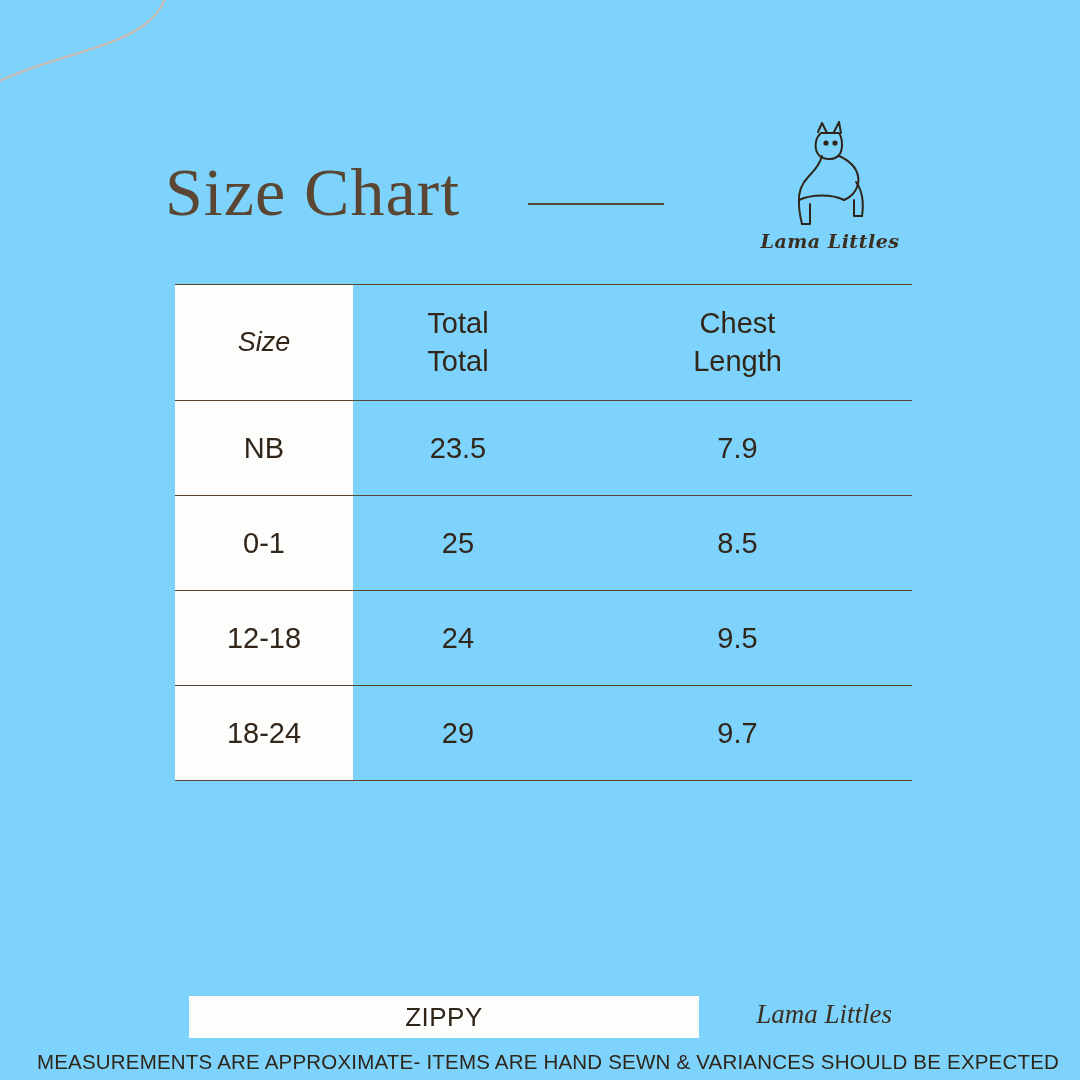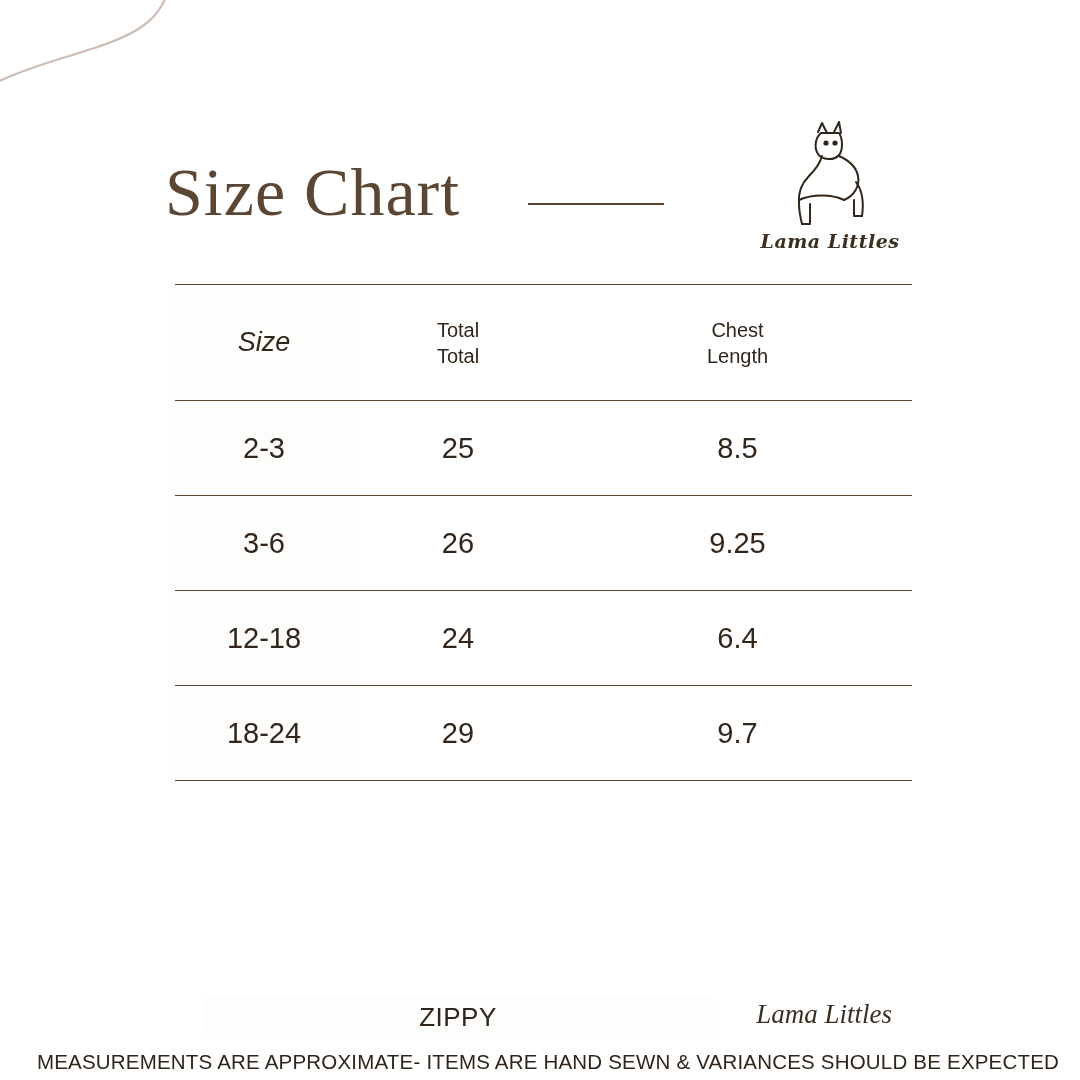--- a/index.html
+++ b/index.html
@@ -10,21 +10,21 @@
     height: 1080px;
     background: #d8d6d4;
     font-family: "Liberation Sans", sans-serif;
     overflow: hidden;
   }
 
   #page {
     position: relative;
     width: 1080px;
     height: 1080px;
-    background: #ffffff;
+    background: #7dd3fc;
   }
 
   
   .swoosh {
     position: absolute;
     top: -30px;
     left: -250px;
     width: 700px;
     height: 340px;
     pointer-events: none;
@@ -104,21 +104,21 @@
   table.size-chart tr:last-child td {
     border-bottom: 1.6px solid #5a4632;
   }
   
   table.size-chart th.col-size, table.size-chart td.col-size {
     background: #fdfdfc;
   }
 
   thead th {
     height: 116px;
-    font-size: 20px;
+    font-size: 29px;
     font-weight: bold;
     line-height: 1.3;
   }
   thead th.col-size {
     font-style: italic;
     font-size: 27px;
   }
   tbody td {
     height: 95px;
     font-size: 29px;
@@ -128,21 +128,21 @@
   
   .footer-row {
     position: absolute;
     left: 165px;
     top: 996px;
     width: 737px;
     height: 46px;
   }
   .zippy-box {
     position: absolute;
-    left: 38px;
+    left: 24px;
     top: 0;
     width: 510px;
     height: 42px;
     background: #fdfdfc;
     display: flex;
     align-items: center;
     justify-content: center;
     font-size: 26px;
     color: #2f2519;
     letter-spacing: 0.5px;
@@ -217,33 +217,33 @@
             <span>Total</span>
           </th>
           <th>
             <span>Chest</span><br>
             <span>Length</span>
           </th>
         </tr>
       </thead>
       <tbody>
         <tr>
-          <td class="col-size">2-3</td>
+          <td class="col-size">NB</td>
+          <td>23.5</td>
+          <td>7.9</td>
+        </tr>
+        <tr>
+          <td class="col-size">0-1</td>
           <td>25</td>
           <td>8.5</td>
         </tr>
         <tr>
-          <td class="col-size">3-6</td>
-          <td>26</td>
-          <td>9.25</td>
-        </tr>
-        <tr>
           <td class="col-size">12-18</td>
           <td>24</td>
-          <td>6.4</td>
+          <td>9.5</td>
         </tr>
         <tr>
           <td class="col-size">18-24</td>
           <td>29</td>
           <td>9.7</td>
         </tr>
       </tbody>
     </table>
   </div>
 

